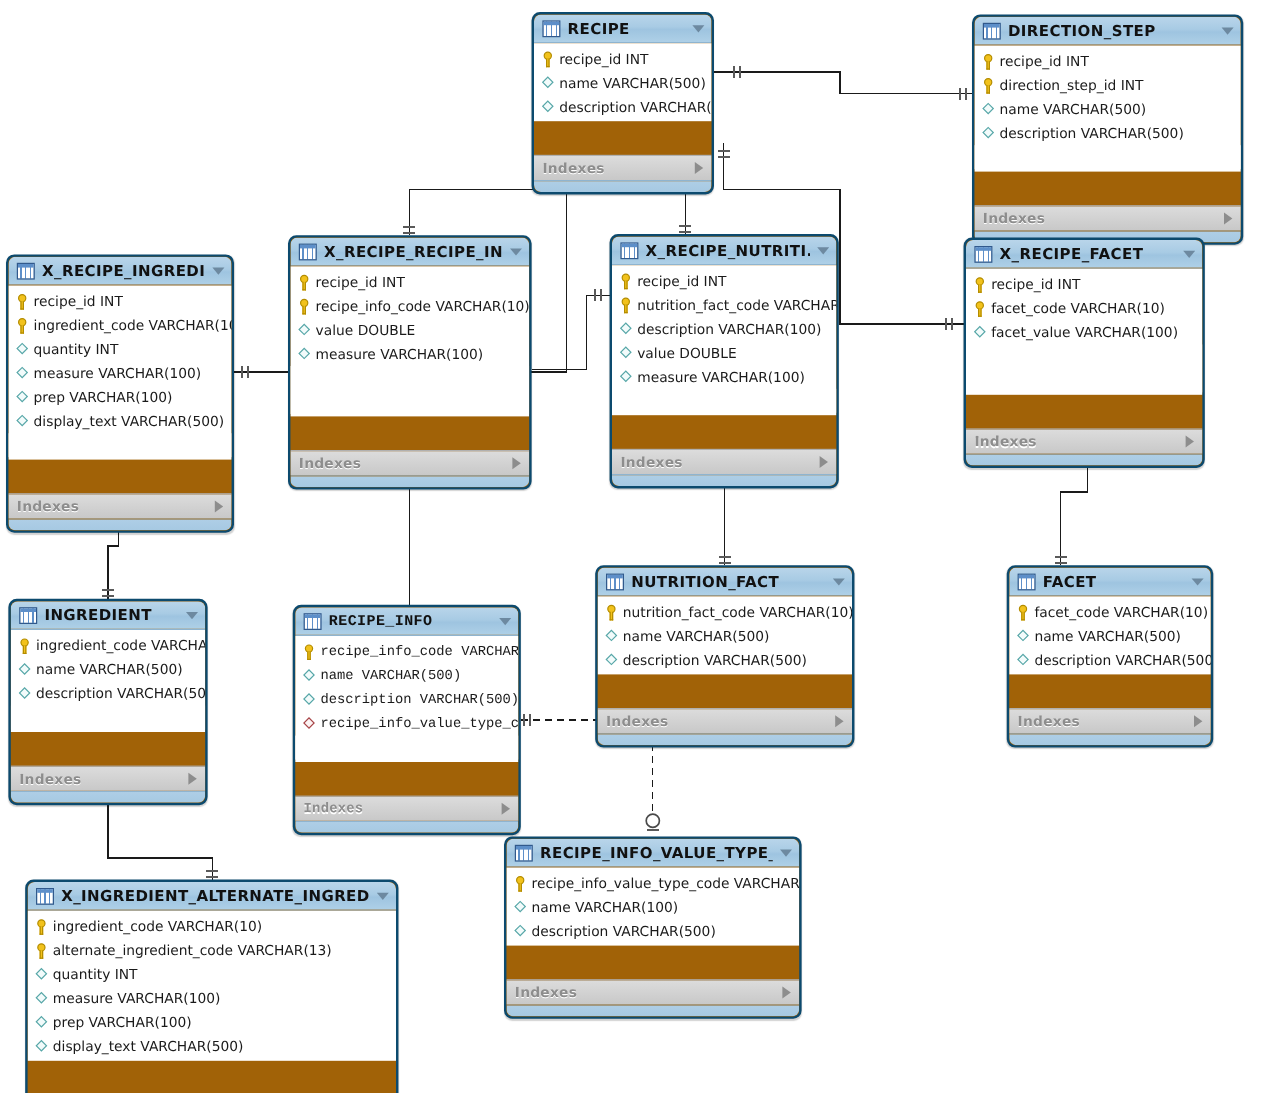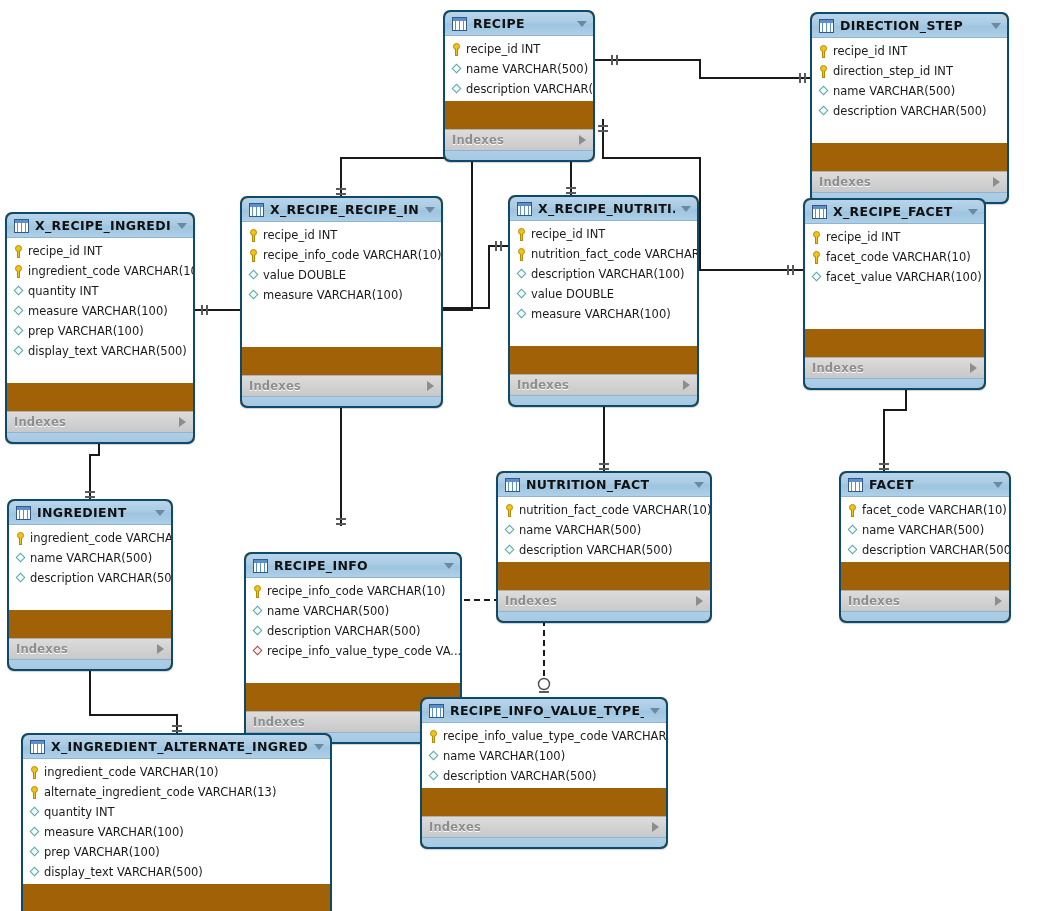--- a/index.html
+++ b/index.html
@@ -228,21 +228,21 @@
             <span class="key fld"></span>
             <span>description VARCHAR(500)</span>
           </div>
         </div>
         <div class="idx">
           <span class="lbl">Indexes</span>
           <span class="arr"></span>
         </div>
         <div class="foot"></div>
       </div>
-      <div class="tbl" style="left: 810px; top: 12px; width: 199px;">
+      <div class="tbl" style="left: 810px; top: 12px; width: 226px;">
         <div class="hdr">
           <span class="t-icon"></span>
           <span class="t-name">DIRECTION_STEP</span>
           <span class="caret"></span>
         </div>
         <div class="cols">
           <div class="col">
             <span class="key pk"></span>
             <span>recipe_id INT</span>
           </div>
@@ -365,21 +365,21 @@
             <span>measure VARCHAR(100)</span>
           </div>
           <div class="col spacer">&nbsp;</div>
         </div>
         <div class="idx">
           <span class="lbl">Indexes</span>
           <span class="arr"></span>
         </div>
         <div class="foot"></div>
       </div>
-      <div class="tbl" style="left: 803px; top: 198px; width: 183px;">
+      <div class="tbl" style="left: 803px; top: 198px; width: 201px;">
         <div class="hdr">
           <span class="t-icon"></span>
           <span class="t-name">X_RECIPE_FACET</span>
           <span class="caret"></span>
         </div>
         <div class="cols">
           <div class="col">
             <span class="key pk"></span>
             <span>recipe_id INT</span>
           </div>
@@ -472,21 +472,21 @@
             <span>description VARCHAR(500)</span>
           </div>
           <div class="col spacer">&nbsp;</div>
         </div>
         <div class="idx">
           <span class="lbl">Indexes</span>
           <span class="arr"></span>
         </div>
         <div class="foot"></div>
       </div>
-      <div class="tbl" style="left: 244px; top: 552px; width: 218px;">
+      <div class="tbl" style="left: 244px; top: 504px; width: 190px; font-family: Liberation Mono, monospace;">
         <div class="hdr">
           <span class="t-icon"></span>
           <span class="t-name">RECIPE_INFO</span>
           <span class="caret"></span>
         </div>
         <div class="cols">
           <div class="col">
             <span class="key pk"></span>
             <span>recipe_info_code VARCHAR(10)</span>
           </div>

